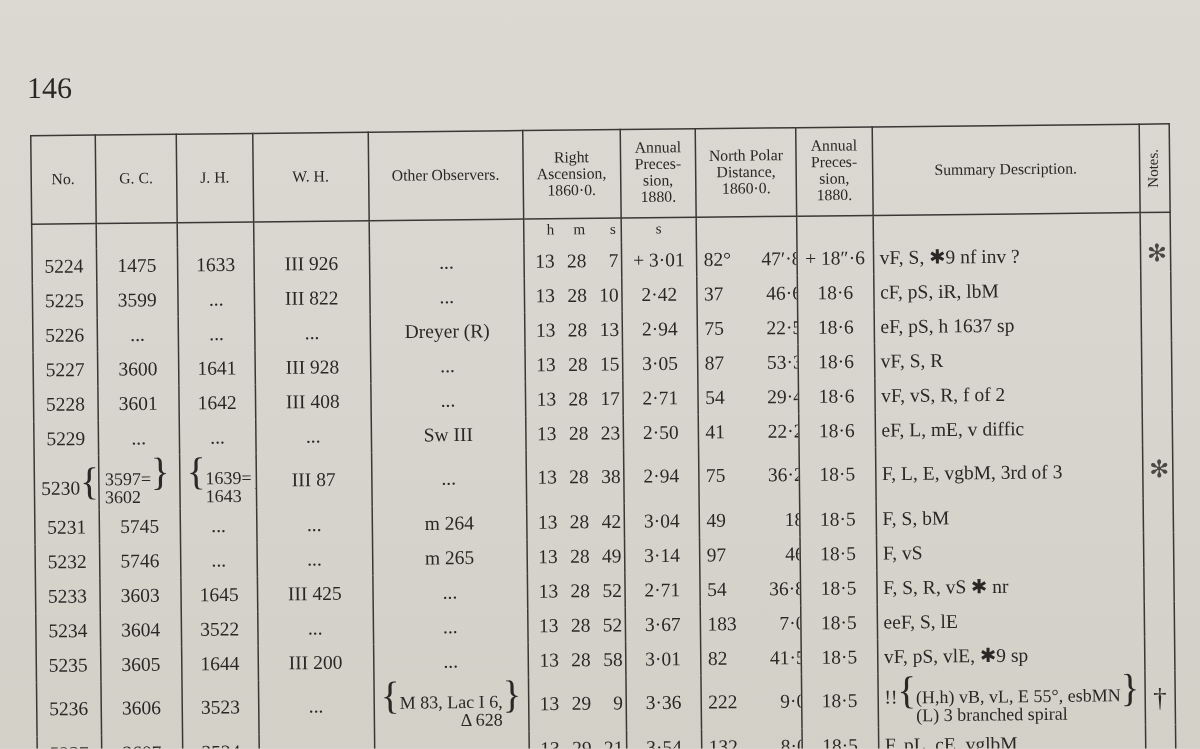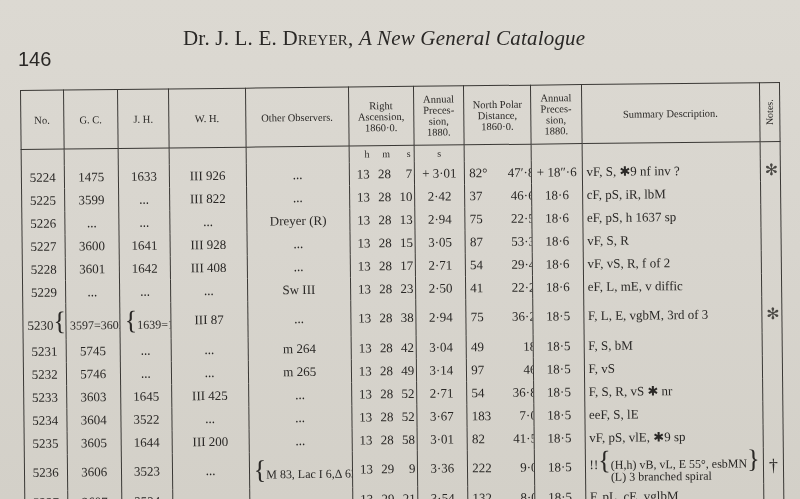--- a/index.html
+++ b/index.html
@@ -9,21 +9,21 @@
       font-family: "DejaVu Serif", "Liberation Serif", serif;
       color: #2a2826;
       position: relative;
     }
     .page {
       position: absolute; left: 0; top: 0; width: 800px; height: 499px;
       background: linear-gradient(180deg, #dcd9d2 0%, #d8d5ce 50%, #d3d0c8 100%);
     }
     .page-number {
       position: absolute; left: 18px; top: 48px;
-      font-family: Liberation Sans, sans-serif; font-size: 20px; color: #2a2826;
+      font-family: Liberation Serif, serif; font-size: 20px; color: #2a2826;
     }
     .running-head {
       position: absolute; left: 183px; top: 26px;
       font-family: "Liberation Serif", serif; font-size: 21px; color: #2a2826;
       letter-spacing: 0.2px;
     }
     .running-head .sc { font-variant: small-caps; }
     .running-head .it { font-style: italic; }
 
     table.cat {
@@ -61,34 +61,31 @@
     .c { text-align: center; }
     .r { text-align: center; margin-left: 13px; }
     .l { text-align: left; }
     .ra span { display: inline-block; text-align: right; }
     .ra .h { width: 16px; }
     .ra .m { width: 18px; }
     .ra .s { width: 18px; }
     .npd .d { display: inline-block; width: 26px; text-align: left; }
     .npd .mn { display: inline-block; width: 36px; text-align: right; }
     .brace { font-size: 26px; line-height: 20px; color: #2a2826; }
-    .stack { display: inline-flex; flex-direction: row; line-height: 12px; font-size: 12px; text-align: left; }
+    .stack { display: inline-flex; flex-direction: column; line-height: 12px; font-size: 12px; text-align: left; }
     .stack.center { text-align: right; }
     .desc-stack { display: inline-flex; flex-direction: column; line-height: 12px; font-size: 12px; }
     .mark { font-size: 16px; color: #4a4844; }
     .dagger { font-size: 18px; }
   </style>
 </head>
 <body>
 
 <div class="page">
   <div class="page-number">146</div>
-  <div class="running-head">
-    <span>Dr. J. L. E. </span><span class="sc">Dreyer</span><span>, </span><span class="it">A New General Catalogue</span>
-  </div>
 
   <table class="cat">
     <colgroup>
       <col style="width:42px">
         <col style="width:54px">
         <col style="width:50px">
         <col style="width:76px">
         <col style="width:102px">
       <col style="width:64px">
         <col style="width:50px">

